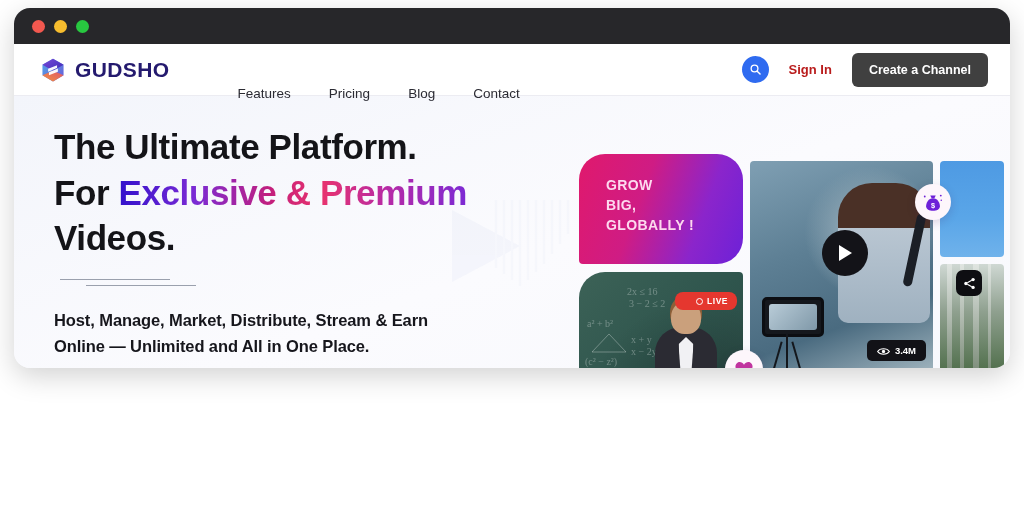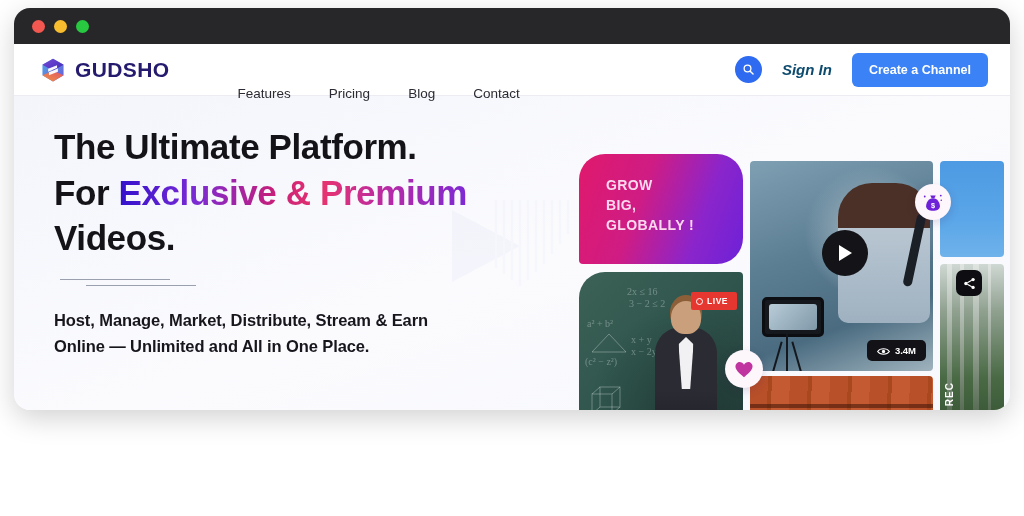--- a/index.html
+++ b/index.html
@@ -7,21 +7,21 @@
     width: 1024px; height: 516px;
     background: #ffffff;
     font-family: "Liberation Sans", sans-serif;
     overflow: hidden;
   }
 
   
   .window {
     position: absolute;
     left: 14px; top: 8px;
-    width: 996px; height: 402px;
+    width: 996px; height: 360px;
     border-radius: 16px;
     background: #f7f8fb;
     overflow: hidden;
     box-shadow: 0 8px 28px rgba(0,0,0,.18);
   }
   .titlebar {
     height: 36px; width: 100%;
     background: #27272a;
     display: flex; align-items: center;
     padding-left: 18px; gap: 9px;
@@ -49,23 +49,23 @@
   .nav-link {
     font-size: 13.5px; color: #2b2b33; font-weight: 500;
     cursor: pointer; white-space: nowrap;
   }
   .nav-right { margin-left: auto; display: flex; align-items: center; gap: 20px; }
   .search-btn {
     width: 27px; height: 27px; border-radius: 50%;
     background: #2f6bf0; display: flex; align-items: center; justify-content: center;
     cursor: pointer;
   }
-  .signin { font-size: 15px; font-weight: 600; color: #0c4a6e; cursor: pointer; font-style: italic; }
+  .signin { font-size: 13px; font-weight: 600; color: #b91c1c; cursor: pointer; }
   .cta {
-    background: #3b82f6; color: #fff;
+    background: #404040; color: #fff;
     font-size: 12.5px; font-weight: 700;
     border: none; border-radius: 6px;
     padding: 10px 17px; cursor: pointer;
     white-space: nowrap;
   }
 
   
   .hero {
     position: relative; height: 408px;
     background: linear-gradient(160deg,#f3f5fb 0%, #fbfbfe 45%, #f6f7fc 100%);
@@ -137,21 +137,21 @@
   }
   .teacher::after {
     content: ""; position: absolute; left: 50%; top: 10px; transform: translateX(-50%);
     width: 15px; height: 52px; background: #f1f1f4;
     clip-path: polygon(50% 0,100% 14%,78% 100%,22% 100%,0 14%);
   }
   .live-badge {
     position: absolute; right: 6px; top: 20px;
     background: #e5372f; color: #fff;
     font-size: 8.5px; font-weight: 700; letter-spacing: .5px;
-    padding: 4px 9px 4px 5px; border-radius: 2px;
+    padding: 4px 9px 4px 21px; border-radius: 8px;
     display: flex; align-items: center; gap: 4px;
   }
   .live-dot {
     width: 7px; height: 7px; border-radius: 50%;
     border: 1.6px solid #fff;
   }
 
   .tile-podcast {
     left: 180px; top: 7px; width: 183px; height: 210px;
     border-radius: 4px;

